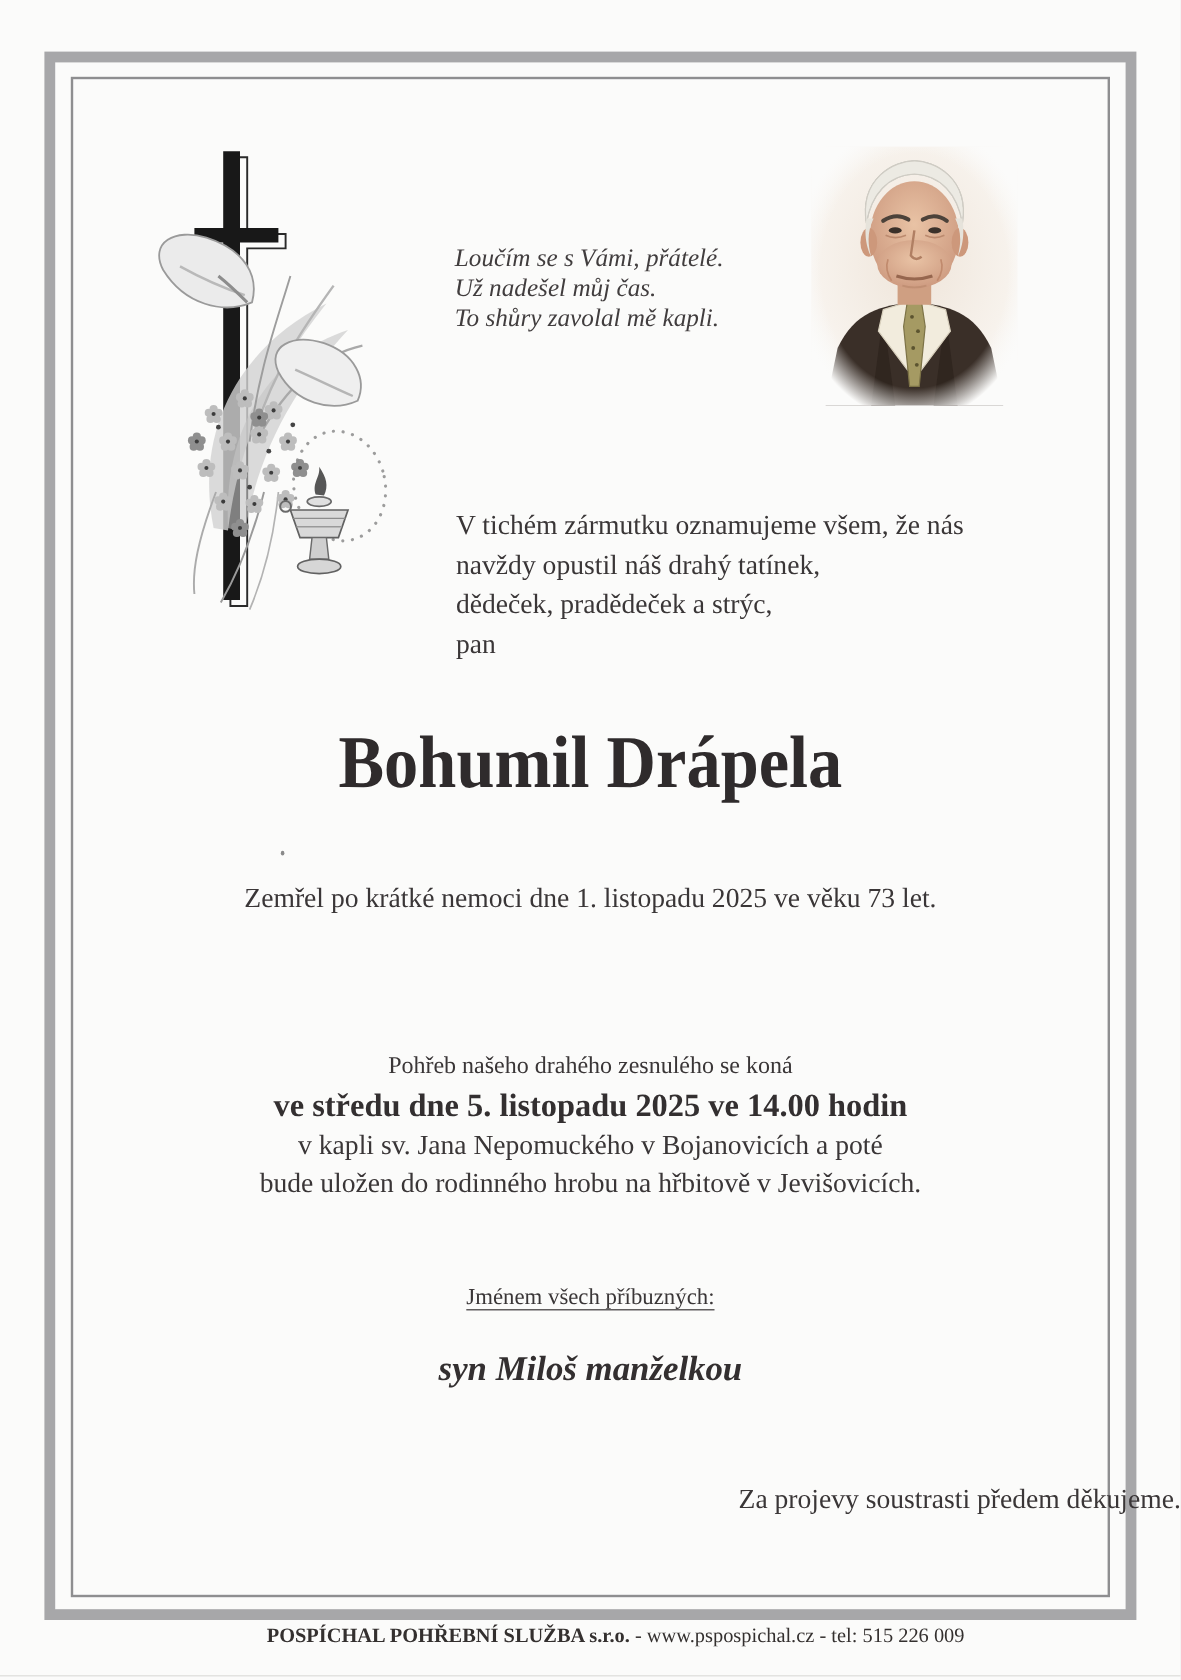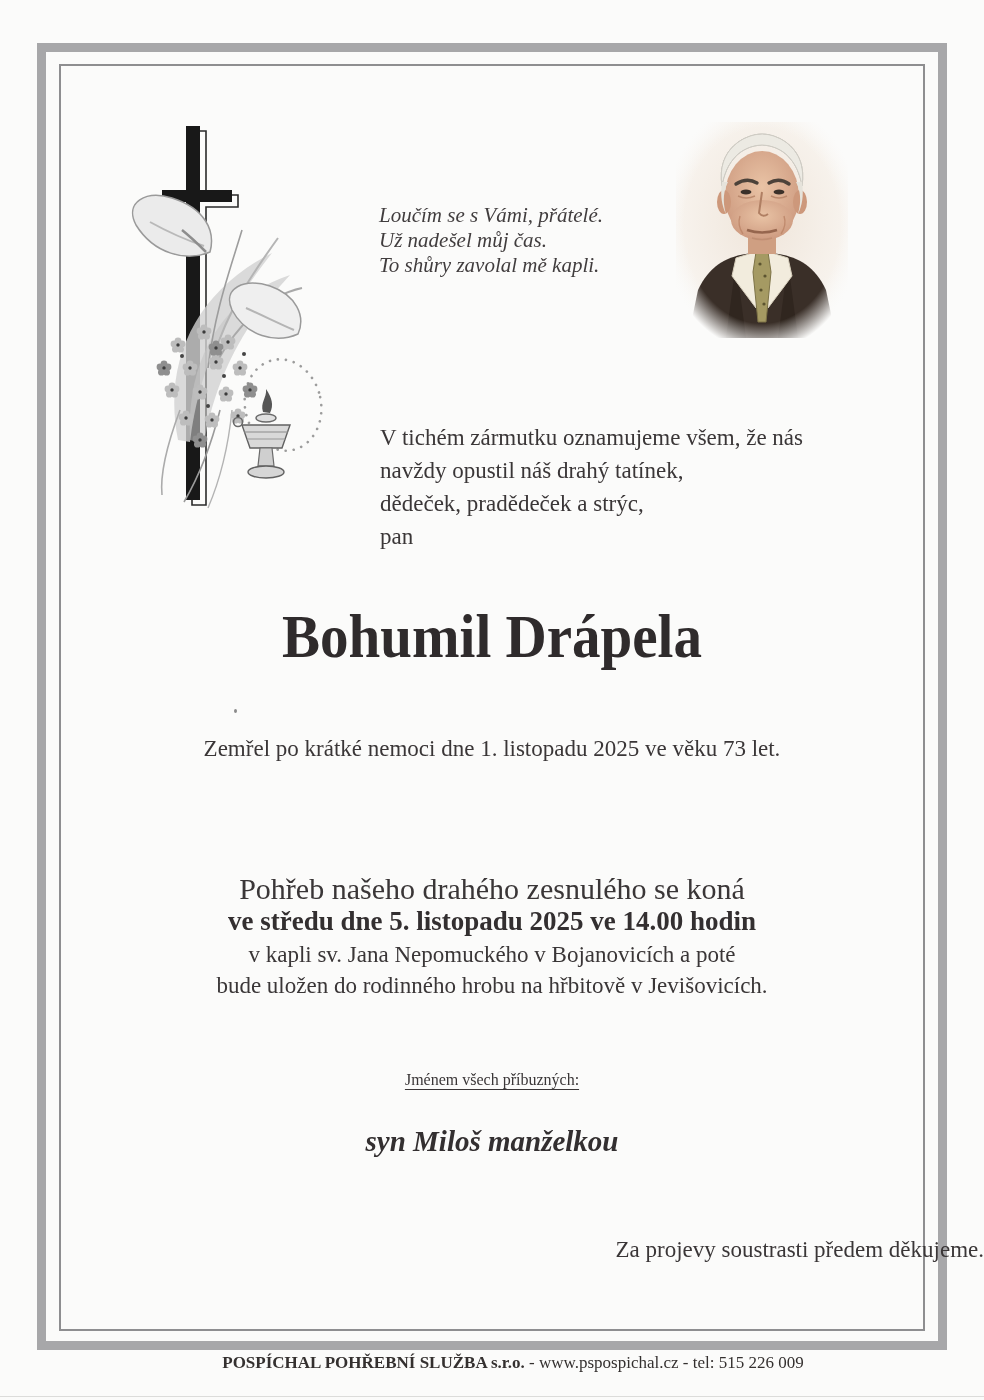--- a/index.html
+++ b/index.html
@@ -33,26 +33,26 @@
     position:absolute; left:0; top:604px; width:100%;
     text-align:center; font-size:62px; line-height:64px; font-weight:bold;
     color:#2f2b2c; transform:scaleX(0.92); transform-origin:50% 50%;
     margin:0;
   }
   .death-line {
     position:absolute; left:0; top:736px; width:100%;
     text-align:center; font-size:23px;
   }
   .funeral { position:absolute; left:0; top:873px; width:100%; text-align:center; }
-  .funeral-intro   { font-size:30px; line-height:31px; }
+  .funeral-intro   { font-size:20px; line-height:31px; }
   .funeral-datetime{ font-size:27px; line-height:35px; font-weight:bold; color:#332f30; }
   .funeral-loc     { font-size:23px; line-height:31px; }
   .family-heading {
     position:absolute; left:0; top:1071px; width:100%; text-align:center;
-    font-size:16px; text-decoration:underline; text-underline-offset:4px;
+    font-size:19px; text-decoration:underline; text-underline-offset:4px;
   }
   .family-members {
     position:absolute; left:0; top:1126px; width:100%; text-align:center;
     font-size:29px; line-height:31px; font-weight:bold; color:#332f30;font-style:italic;
   }
   .condolence {
     position:absolute; left:0; top:1237px; width:100%;
     text-align:right; font-size:23px;
   }
   .footer {

